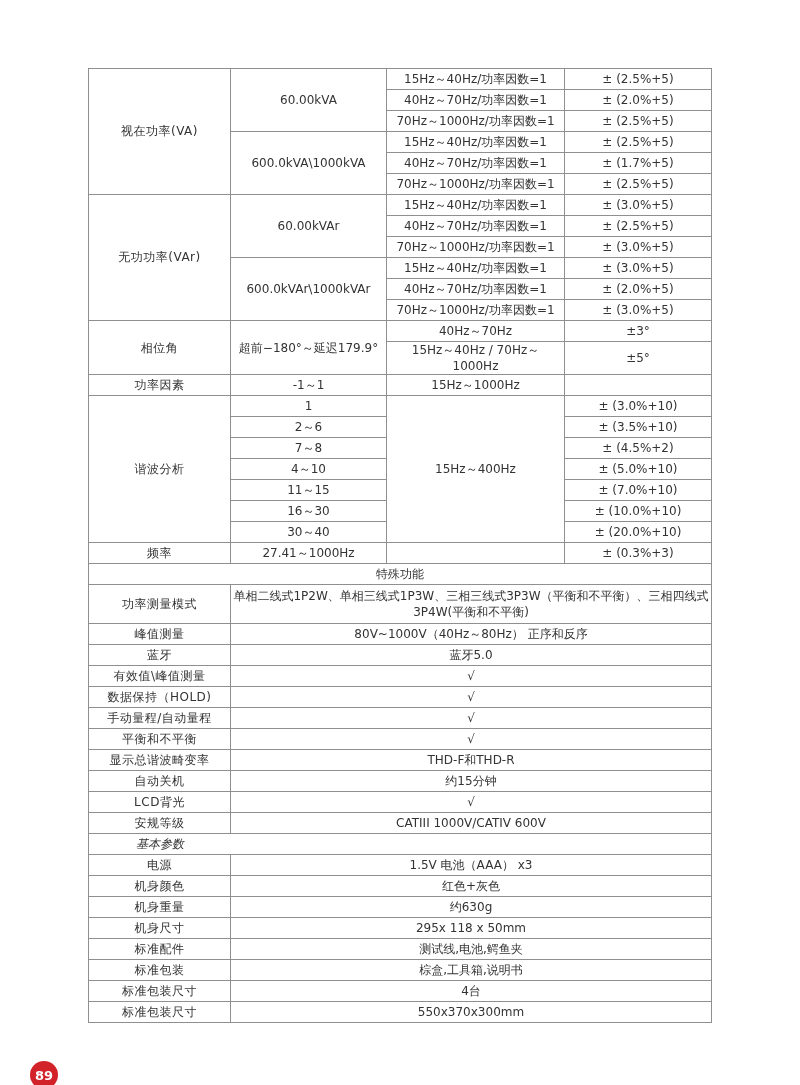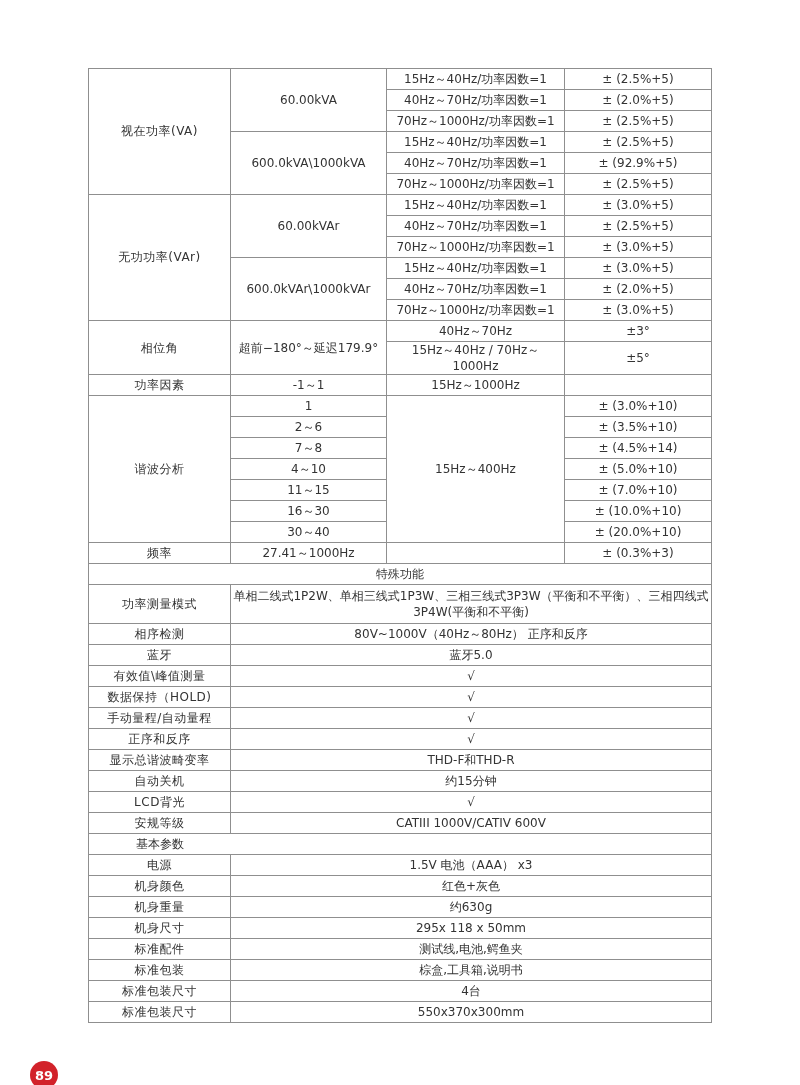--- a/index.html
+++ b/index.html
@@ -18,21 +18,21 @@
     text-align:center;vertical-align:middle;
     padding:0 2px;line-height:1.35;
     overflow:hidden;
   }
   .spec-table tr{height:21px;}
   .spec-table tr.tall{height:39px;}
   .label-col{letter-spacing:0.5px;}
   .inline-head{
     display:inline-block;width:138px;text-align:center;
   }
-  .full-head td{text-align:left;}
+  .full-head td{text-align:left;font-style:italic;}
   .center-head td{}
   .page-badge{
     position:absolute;left:30px;top:1029px;width:28px;height:28px;
     border-radius:50%;background:#d2222a;color:#ffffff;
     font-size:13px;font-weight:bold;
     display:flex;align-items:center;justify-content:center;margin-top:32px;
   }
 </style>
 </head>
 <body>
@@ -60,21 +60,21 @@
       <td>70Hz～1000Hz/功率因数=1</td>
       <td>± (2.5%+5)</td>
     </tr>
     <tr>
       <td rowspan="3">600.0kVA\1000kVA</td>
       <td>15Hz～40Hz/功率因数=1</td>
       <td>± (2.5%+5)</td>
     </tr>
     <tr>
       <td>40Hz～70Hz/功率因数=1</td>
-      <td>± (92.9%+5)</td>
+      <td>± (1.7%+5)</td>
     </tr>
     <tr>
       <td>70Hz～1000Hz/功率因数=1</td>
       <td>± (2.5%+5)</td>
     </tr>
 
     <tr>
       <td rowspan="6" class="label-col">无功功率(VAr)</td>
       <td rowspan="3">60.00kVAr</td>
       <td>15Hz～40Hz/功率因数=1</td>
@@ -125,21 +125,21 @@
       <td>1</td>
       <td rowspan="7">15Hz～400Hz</td>
       <td>± (3.0%+10)</td>
     </tr>
     <tr>
       <td>2～6</td>
       <td>± (3.5%+10)</td>
     </tr>
     <tr>
       <td>7～8</td>
-      <td>± (4.5%+14)</td>
+      <td>± (4.5%+2)</td>
     </tr>
     <tr>
       <td>4～10</td>
       <td>± (5.0%+10)</td>
     </tr>
     <tr>
       <td>11～15</td>
       <td>± (7.0%+10)</td>
     </tr>
     <tr>
@@ -160,41 +160,41 @@
 
     <tr class="center-head">
       <td colspan="4">特殊功能</td>
     </tr>
 
     <tr class="tall">
       <td class="label-col">功率测量模式</td>
       <td colspan="3">单相二线式1P2W、单相三线式1P3W、三相三线式3P3W（平衡和不平衡）、三相四线式3P4W(平衡和不平衡)</td>
     </tr>
     <tr>
-      <td class="label-col">相序检测</td>
+      <td class="label-col">峰值测量</td>
       <td colspan="3">80V~1000V（40Hz～80Hz） 正序和反序</td>
     </tr>
     <tr>
       <td class="label-col">蓝牙</td>
       <td colspan="3">蓝牙5.0</td>
     </tr>
     <tr>
       <td class="label-col">有效值\峰值测量</td>
       <td colspan="3">√</td>
     </tr>
     <tr>
       <td class="label-col">数据保持（HOLD)</td>
       <td colspan="3">√</td>
     </tr>
     <tr>
       <td class="label-col">手动量程/自动量程</td>
       <td colspan="3">√</td>
     </tr>
     <tr>
-      <td class="label-col">正序和反序</td>
+      <td class="label-col">平衡和不平衡</td>
       <td colspan="3">√</td>
     </tr>
     <tr>
       <td class="label-col">显示总谐波畸变率</td>
       <td colspan="3">THD-F和THD-R</td>
     </tr>
     <tr>
       <td class="label-col">自动关机</td>
       <td colspan="3">约15分钟</td>
     </tr>

